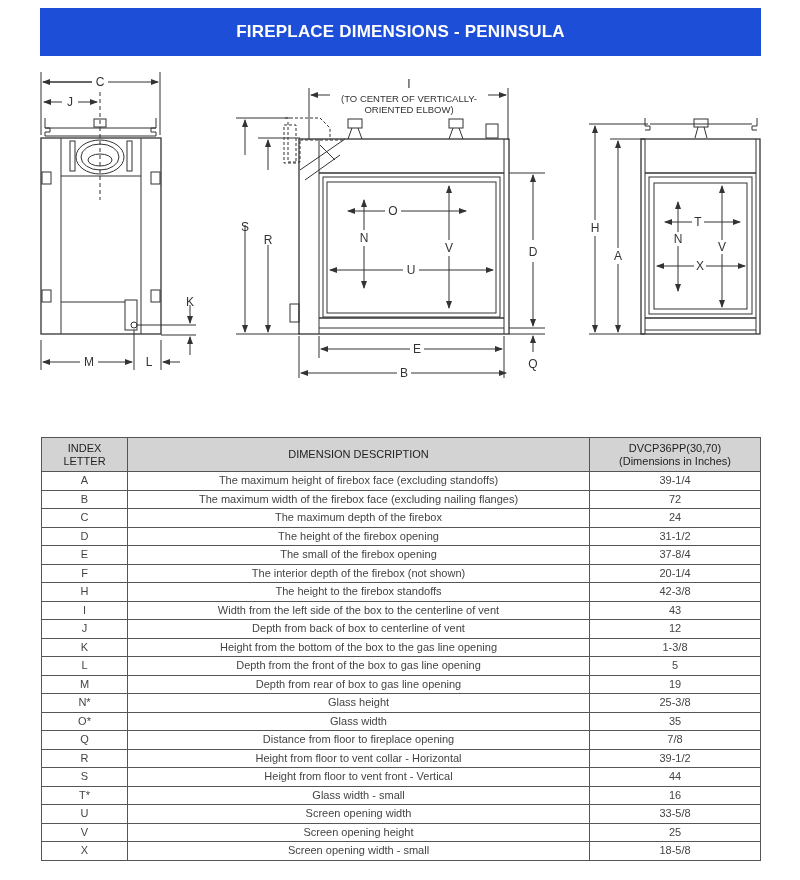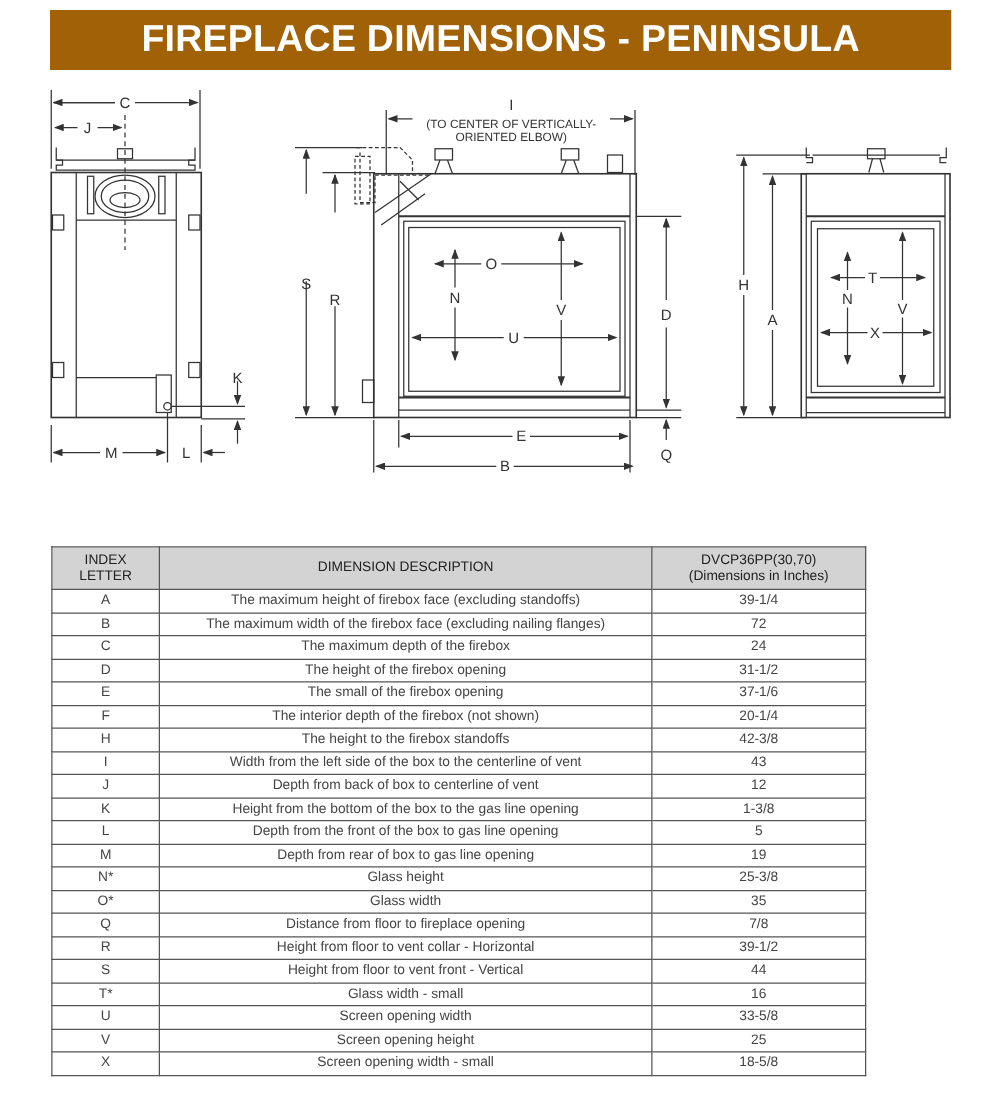--- a/index.html
+++ b/index.html
@@ -1,22 +1,22 @@
 <!DOCTYPE html>
 <html><head>
 <meta charset="utf-8">
 <style>
   html, body { margin:0; padding:0; background:#fff; }
   body { width:800px; height:880px; position:relative; overflow:hidden; font-family:"Liberation Sans", sans-serif; color:#222; }
-  .title-bar { position:absolute; left:40px; top:8px; width:721px; height:48px; background:#a16207; color:#fff; display:flex; align-items:center; justify-content:center; font-weight:bold; font-size:30px; letter-spacing:0.2px; }
+  .title-bar { position:absolute; left:40px; top:8px; width:721px; height:48px; background:#1d4ed8; color:#fff; display:flex; align-items:center; justify-content:center; font-weight:bold; font-size:17px; letter-spacing:0.2px; }
   .diagrams { position:absolute; left:0; top:60px; width:800px; height:370px; }
   .diagrams svg { position:absolute; left:0; top:0; }
   .dtext { font-family:"Liberation Sans", sans-serif; font-size:12px; fill:#333; }
   .dnote { font-family:"Liberation Sans", sans-serif; font-size:9.5px; fill:#333; }
-  table.dims { position:absolute; left:41px; top:437px; width:652px; border-collapse:collapse; font-size:11px; color:#444; }
+  table.dims { position:absolute; left:41px; top:437px; width:720px; border-collapse:collapse; font-size:11px; color:#444; }
   table.dims th { background:#d3d3d3; font-weight:normal; color:#222; border:1px solid #555; font-size:11px; line-height:13px; padding:2px 2px; }
   table.dims th.h1 { width:81px; height:29px; }
   table.dims th.h3 { width:166px; }
   table.dims td { border:1px solid #555; height:17.5px; padding:0 4px; line-height:17px; }
   table.dims td.idx { text-align:center; }
   table.dims td.val { text-align:center; }
   table.dims td.desc { text-align:center; }
 </style>
 </head>
 <body>
@@ -244,21 +244,21 @@
         <td class="val">24</td>
       </tr>
       <tr>
         <td class="idx">D</td>
         <td class="desc">The height of the firebox opening</td>
         <td class="val">31-1/2</td>
       </tr>
       <tr>
         <td class="idx">E</td>
         <td class="desc">The small of the firebox opening</td>
-        <td class="val">37-1/6</td>
+        <td class="val">37-8/4</td>
       </tr>
       <tr>
         <td class="idx">F</td>
         <td class="desc">The interior depth of the firebox (not shown)</td>
         <td class="val">20-1/4</td>
       </tr>
       <tr>
         <td class="idx">H</td>
         <td class="desc">The height to the firebox standoffs</td>
         <td class="val">42-3/8</td>

